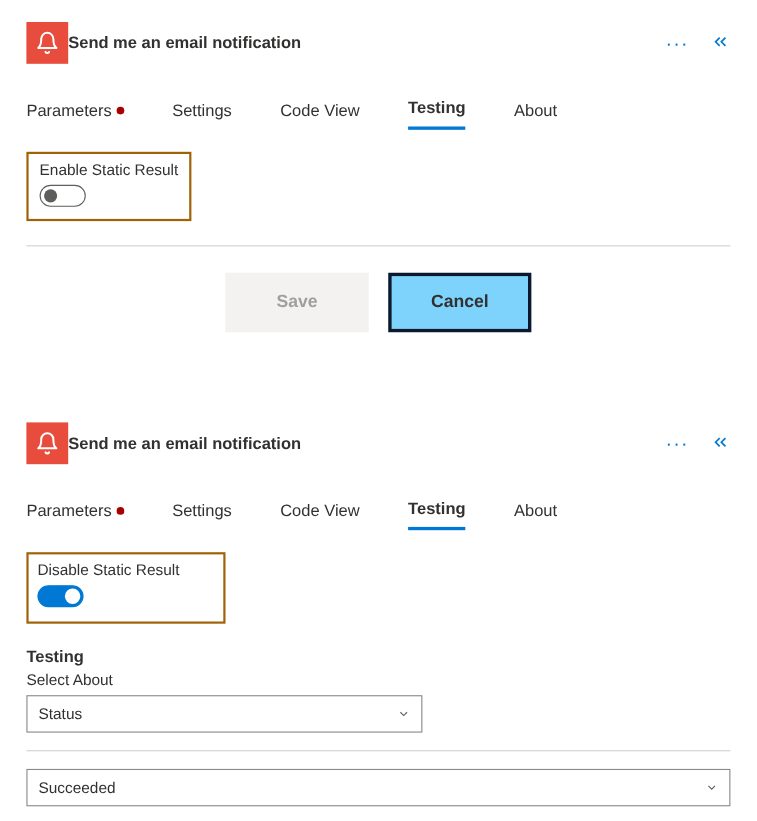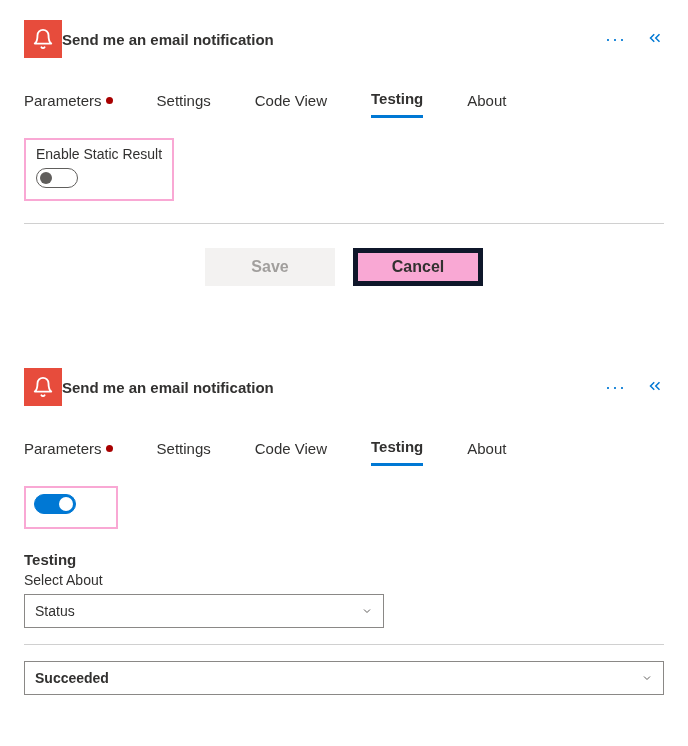--- a/index.html
+++ b/index.html
@@ -82,21 +82,21 @@
     
     .dot-indicator {
       width: 7px;
       height: 7px;
       border-radius: 50%;
       background: #a80000;
       display: inline-block;
     }
     
     .highlight-box {
-      border: 2px solid #f9a8d4;
+      border: 2px solid #a16207;
       padding: 6px 10px 8px 10px;
       display: inline-block;
       margin-bottom: 22px;
     }
     
     .toggle-label {
       font-size: 14px;
       margin-bottom: 6px;
     }
     
@@ -147,39 +147,39 @@
     
     .button-row {
       display: flex;
       justify-content: center;
       gap: 18px;
       margin-bottom: 8px;
     }
     
     .btn {
       min-width: 130px;
-      height: 38px;
+      height: 54px;
       font-size: 16px;
       font-weight: 600;
       cursor: pointer;
       display: flex;
       align-items: center;
       justify-content: center;
     }
     
     .btn.save {
       background: #f3f2f1;
       color: #a19f9d;
       border: 1px solid #f3f2f1;
     }
     
     .btn.cancel {
-      background: #f9a8d4;
+      background: #7dd3fc;
       color: #323130;
-      border: 5px solid #0f172a;
+      border: 3px solid #0f172a;
     }
     
     .divider-big { height: 34px; }
     
     .section-heading {
       font-weight: 600;
       font-size: 15px;
       margin-bottom: 4px;
     }
     
@@ -291,37 +291,38 @@
         <span>Parameters</span>
         <span class="dot-indicator"></span>
       </div>
     <div class="tab">Settings</div>
     <div class="tab">Code View</div>
     <div class="tab active">Testing</div>
     <div class="tab">About</div>
   </div>
   
   <div class="highlight-box" style="padding:6px 40px 10px 8px;">
+    <div class="toggle-label">Disable Static Result</div>
     <div class="toggle on"><div class="toggle-thumb"></div></div>
   </div>
   
   <div class="section-heading">Testing</div>
   <div class="field-label">Select About</div>
   <div class="select-wrap">
     <div class="select narrow">
       <span>Status</span>
       <svg class="chev-down" viewBox="0 0 24 24" fill="none" stroke="#605e5c" stroke-width="2">
           <path d="M6 9l6 6 6-6"></path>
         </svg>
     </div>
   </div>
   
   <hr class="hr" style="margin-bottom:16px;">
   
-  <div class="select-wrap" style="margin-top:14px;font-weight:bold;">
+  <div class="select-wrap" style="margin-top:14px;">
     <div class="select full">
       <span>Succeeded</span>
       <svg class="chev-down" viewBox="0 0 24 24" fill="none" stroke="#605e5c" stroke-width="2">
           <path d="M6 9l6 6 6-6"></path>
         </svg>
     </div>
   </div>
 </div>
 
 </body></html>

